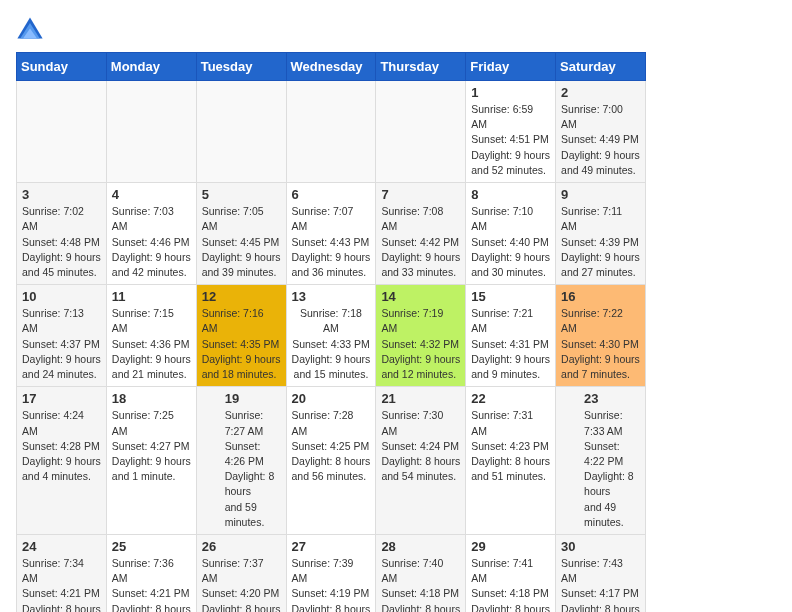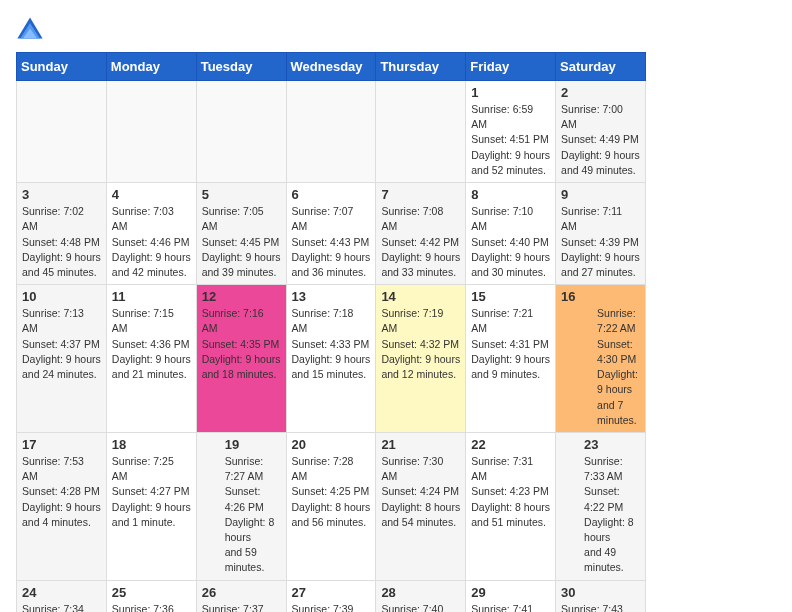--- a/index.html
+++ b/index.html
@@ -209,60 +209,60 @@
 Daylight: 9 hours
 and 24 minutes.</div>
           </td>
           <td style="background: rgb(255, 255, 255);">
             <span class="day-number">11</span>
             <div class="day-info" style="white-space: pre-line;">Sunrise: 7:15 AM
 Sunset: 4:36 PM
 Daylight: 9 hours
 and 21 minutes.</div>
           </td>
-          <td style="background: #ec4899;">
+          <td style="background: #eab308;">
             <span class="day-number">12</span>
             <div class="day-info" style="white-space: pre-line;">Sunrise: 7:16 AM
 Sunset: 4:35 PM
 Daylight: 9 hours
 and 18 minutes.</div>
           </td>
           <td style="background: rgb(255, 255, 255);">
             <span class="day-number">13</span>
-            <div class="day-info" style="white-space: pre-line;">Sunrise: 7:18 AM
+            <div class="day-info" style="white-space: pre-line; text-align: center;">Sunrise: 7:18 AM
 Sunset: 4:33 PM
 Daylight: 9 hours
 and 15 minutes.</div>
           </td>
-          <td style="background: #fef9c3;">
+          <td style="background: #bef264;">
             <span class="day-number">14</span>
             <div class="day-info" style="white-space: pre-line;">Sunrise: 7:19 AM
 Sunset: 4:32 PM
 Daylight: 9 hours
 and 12 minutes.</div>
           </td>
           <td style="background: rgb(255, 255, 255);">
             <span class="day-number">15</span>
             <div class="day-info" style="white-space: pre-line;">Sunrise: 7:21 AM
 Sunset: 4:31 PM
 Daylight: 9 hours
 and 9 minutes.</div>
           </td>
           <td style="background: #fdba74;">
             <span class="day-number">16</span>
-            <div class="day-info" style="white-space: pre-line; margin-left: 36px;">Sunrise: 7:22 AM
+            <div class="day-info" style="white-space: pre-line;">Sunrise: 7:22 AM
 Sunset: 4:30 PM
 Daylight: 9 hours
 and 7 minutes.</div>
           </td>
         </tr>
         <tr class="week-row">
           <td style="background: rgb(245, 245, 245);">
             <span class="day-number">17</span>
-            <div class="day-info" style="white-space: pre-line;">Sunrise: 7:53 AM
+            <div class="day-info" style="white-space: pre-line;">Sunrise: 4:24 AM
 Sunset: 4:28 PM
 Daylight: 9 hours
 and 4 minutes.</div>
           </td>
           <td style="background: rgb(255, 255, 255);">
             <span class="day-number">18</span>
             <div class="day-info" style="white-space: pre-line;">Sunrise: 7:25 AM
 Sunset: 4:27 PM
 Daylight: 9 hours
 and 1 minute.</div>

